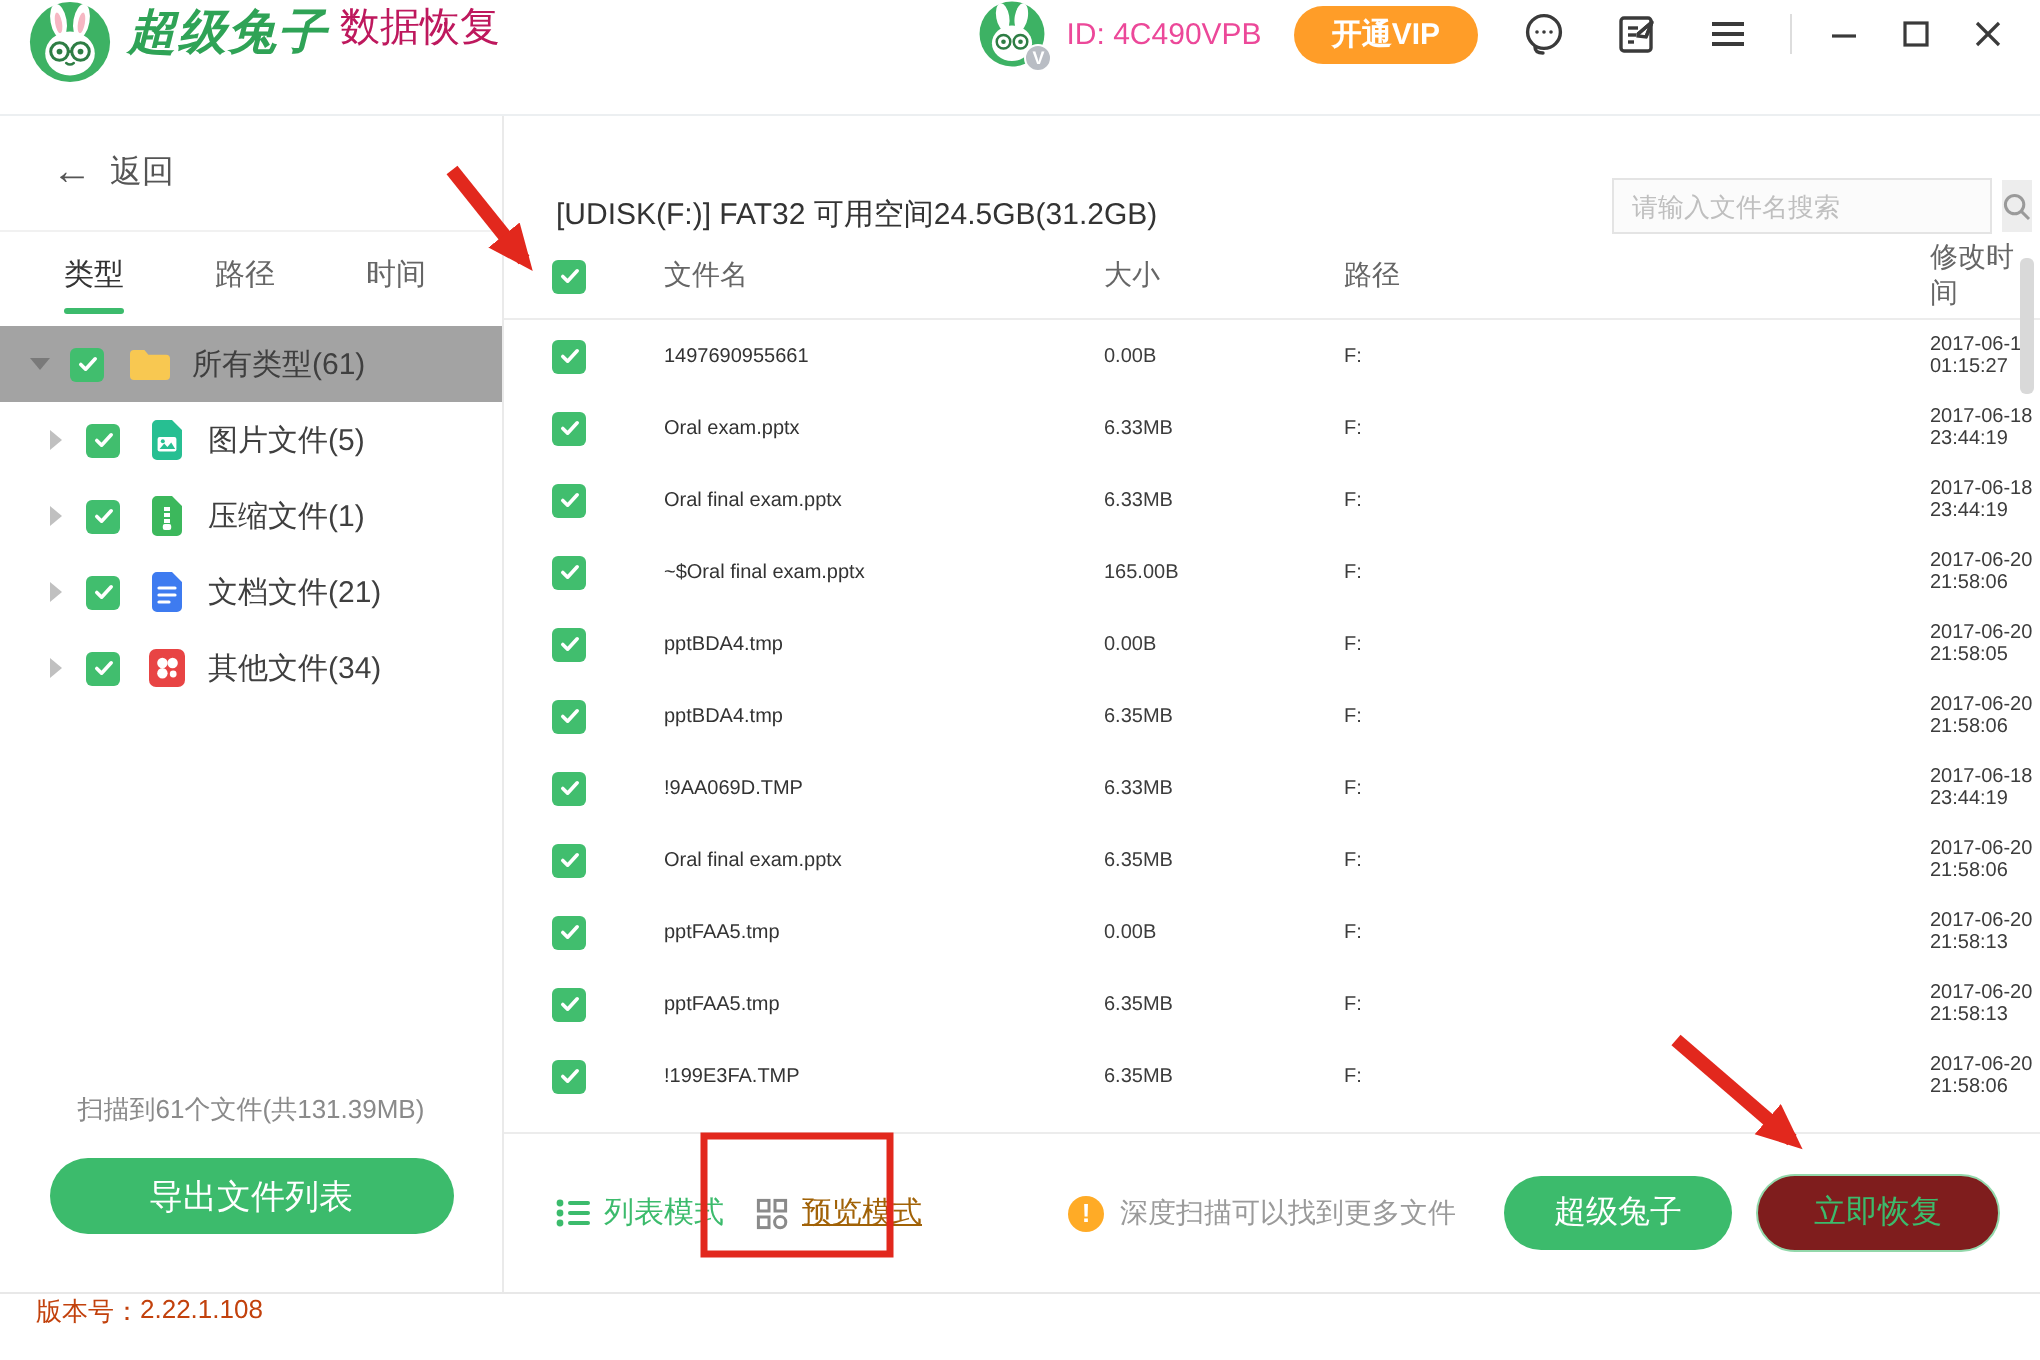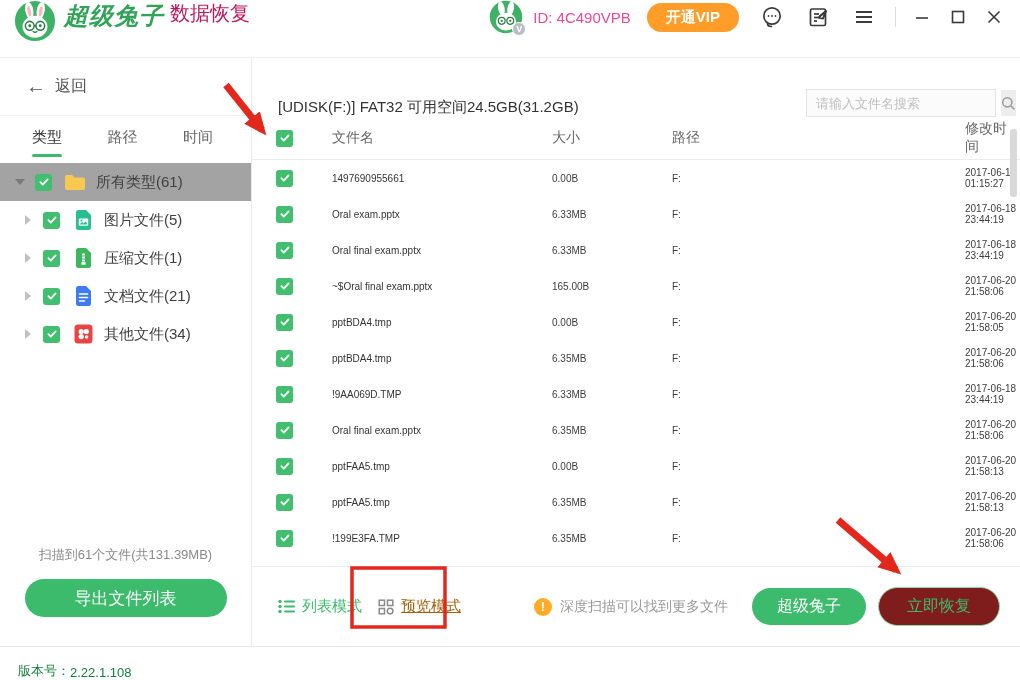--- a/index.html
+++ b/index.html
@@ -62,21 +62,21 @@
   .action-bar { height:80px; border-top:1px solid #ececec; display:flex; align-items:center; padding:0 20px 0 26px; margin-top:auto; }
   .mode { display:flex; align-items:center; gap:7px; font-size:15px; cursor:pointer; }
   .mode.list { color:#3cbb6c; }
   .mode.preview { color:#a16207; margin-left:16px;text-decoration:underline; }
   .hint { margin-left:auto; display:flex; align-items:center; gap:8px; font-size:14px; color:#9a9a9a; }
   .warn-dot { width:18px; height:18px; border-radius:50%; background:#ffab26; color:#fff; font-size:13px; font-weight:bold; display:flex; align-items:center; justify-content:center; }
   .deepscan-btn { margin-left:24px; height:37px; padding:0 25px; border:none; border-radius:19px; background:#3cbb6c; color:#fff; font-size:16px; cursor:pointer; }
   .recover-btn { margin-left:12px; height:39px; padding:0 28px; border-radius:20px; background:#7f1d1d; border:1px solid #93d8ab; color:#3cbb6c; font-size:16px; cursor:pointer; }
 
   
-  .app-footer { height:34px; border-top:1px solid #e8e8e8; display:flex; align-items:flex-end; padding-left:18px; font-size:13px; color:#15803d; }
+  .app-footer { height:34px; border-top:1px solid #e8e8e8; display:flex; align-items:flex-start; padding-left:18px; font-size:13px; color:#c2410c; }
 
   
   .scroll-thumb { position:absolute; left:1010px; top:129px; width:7px; height:68px; border-radius:3px; background:#d9d9d9; }
 
   
   .overlay { position:absolute; inset:0; z-index:50; pointer-events:none; }
 </style>
 </head>
 <body>
 

